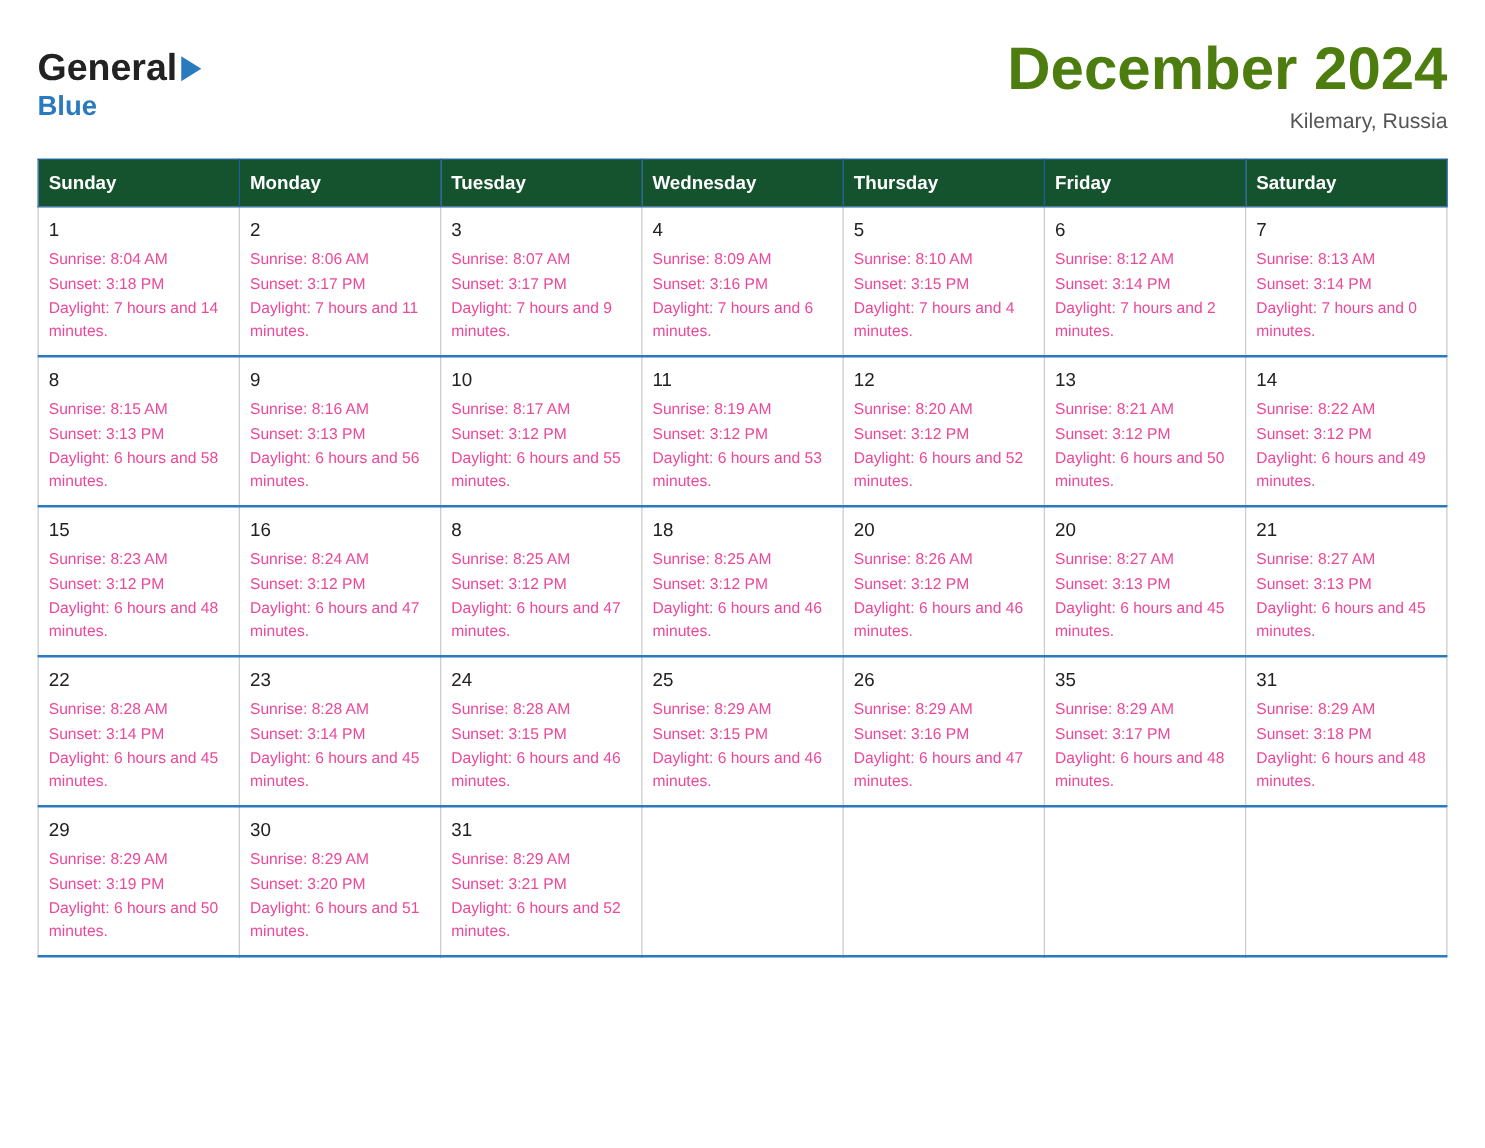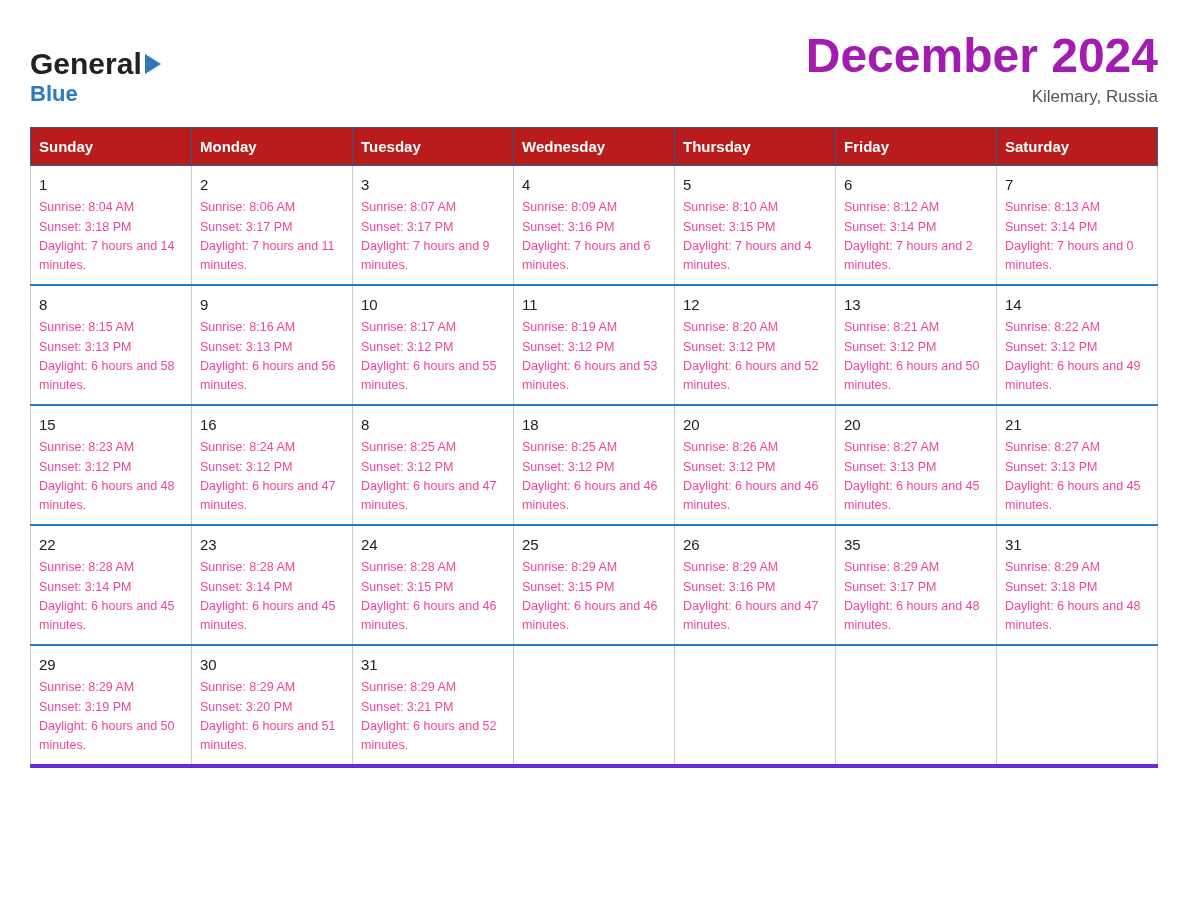--- a/index.html
+++ b/index.html
@@ -6,45 +6,45 @@
     body {
       font-family: Arial, sans-serif;
       background: #fff;
       padding: 30px;
       width: 1188px;
       min-height: 918px;
     }
     .header {
       display: flex;
       justify-content: space-between;
-      align-items: flex-end;
+      align-items: center;
       margin-bottom: 20px;
     }
     .title-block {
       text-align: right;
     }
     .title-block h1 {
       font-size: 48px;
       font-weight: bold;
-      color: #a21caf;
+      color: #4d7c0f;
       line-height: 1.1;
     }
     .title-block h2 {
       font-size: 17px;
       font-weight: normal;
       color: #555;
       margin-top: 4px;
     }
     table {
       width: 100%;
       border-collapse: collapse;
       table-layout: fixed;
     }
     thead tr th {
-      background-color: #b91c1c;
+      background-color: #14532d;
       color: #fff;
       font-size: 15px;
       font-weight: bold;
       padding: 10px 8px;
       text-align: left;
       border: 1px solid #1e5f9a;
     }
     tbody tr td {
       vertical-align: top;
       padding: 8px 8px;
@@ -61,21 +61,21 @@
       font-weight: normal;
       color: #222;
       margin-bottom: 2px;
     }
     .day-info {
       font-size: 12.5px;
       color: #ec4899;
       line-height: 1.55;
     }
     tbody tr:last-child td {
-      border-bottom: 4px solid #6d28d9;
+      border-bottom: 1px solid #6d28d9;
       border-radius: 27px;
     }
     .logo-container {
       display: flex;
       flex-direction: column;
     }
     .logo-row1 {
       display: flex;
       align-items: center;
     }

